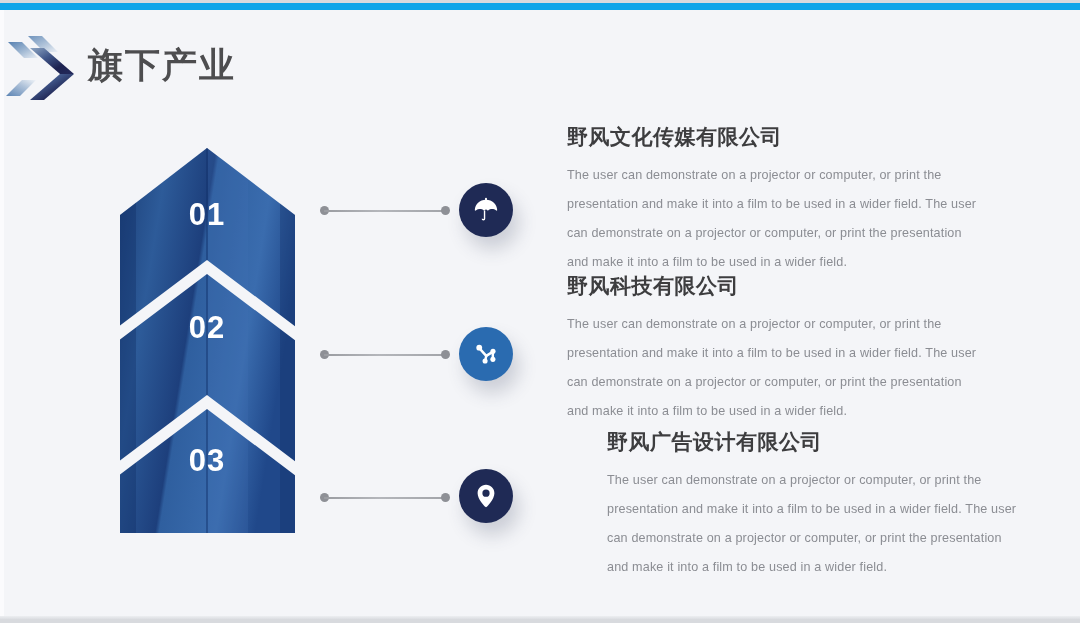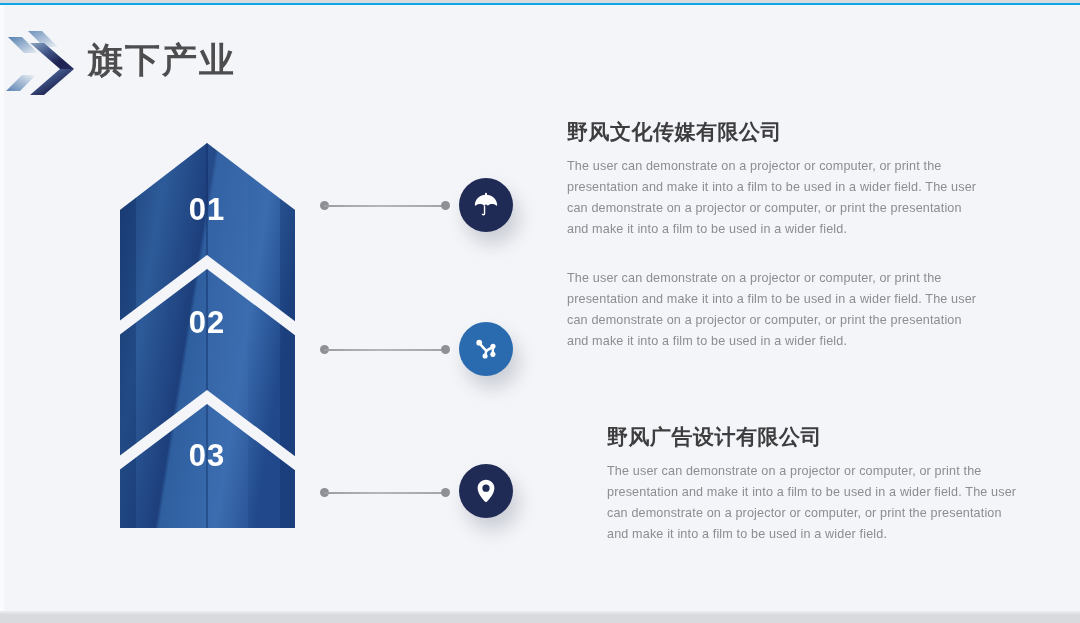--- a/index.html
+++ b/index.html
@@ -16,21 +16,21 @@
   }
 
   
   .slide {
     position: absolute;
     left: 0;
     top: 3px;
     width: 1080px;
     height: 609px;
     background: #f4f5f8;
-    border-top: 2px solid #0ea5e9;
+    border-top: 7px solid #0ea5e9;
     overflow: hidden;
   }
   .slide-left-edge {
     position: absolute;
     left: 0; top: 0;
     width: 4px; height: 609px;
     background: #fbfbfd;
   }
   .slide-bottom-edge {
     position: absolute;
@@ -157,21 +157,21 @@
     font-size: 21px;
     font-weight: bold;
     color: #3d3d3f;
     letter-spacing: 0.5px;
     line-height: 1.2;
     margin: 0 0 12px 0;
   }
   .block-body {
     font-size: 12.6px;
     color: #8b8d93;
-    line-height: 21px;
+    line-height: 29px;
     letter-spacing: 0.15px;
     margin: 0;
   }
 </style>
 </head>
 <body>
 
 <div class="slide">
   <div class="slide-left-edge"></div>
 
@@ -291,20 +291,21 @@
           <line x1="17.8" y1="10.2" x2="17.9" y2="16.4"></line>
           <line x1="12.2" y1="13.6" x2="11.4" y2="17.6"></line>
         </g>
         <circle cx="6.2" cy="6.6" r="2.5" fill="#ffffff"></circle>
         <circle cx="18.0" cy="9.6" r="2.2" fill="#ffffff"></circle>
         <circle cx="17.9" cy="16.6" r="2.2" fill="#ffffff"></circle>
         <circle cx="11.2" cy="18.0" r="2.2" fill="#ffffff"></circle>
       </svg>
     </div>
     <div class="text-block">
+      <div class="block-title">野风科技有限公司</div>
       <p class="block-body">The user can demonstrate on a projector or computer, or print the presentation and make it into a film to be used in a wider field. The user can demonstrate on a projector or computer, or print the presentation and make it into a film to be used in a wider field.</p>
     </div>
   </div>
 
   <div class="row row-3">
     <div class="connector">
       <span class="dot start"></span>
       <span class="line"></span>
       <span class="dot end"></span>
     </div>

